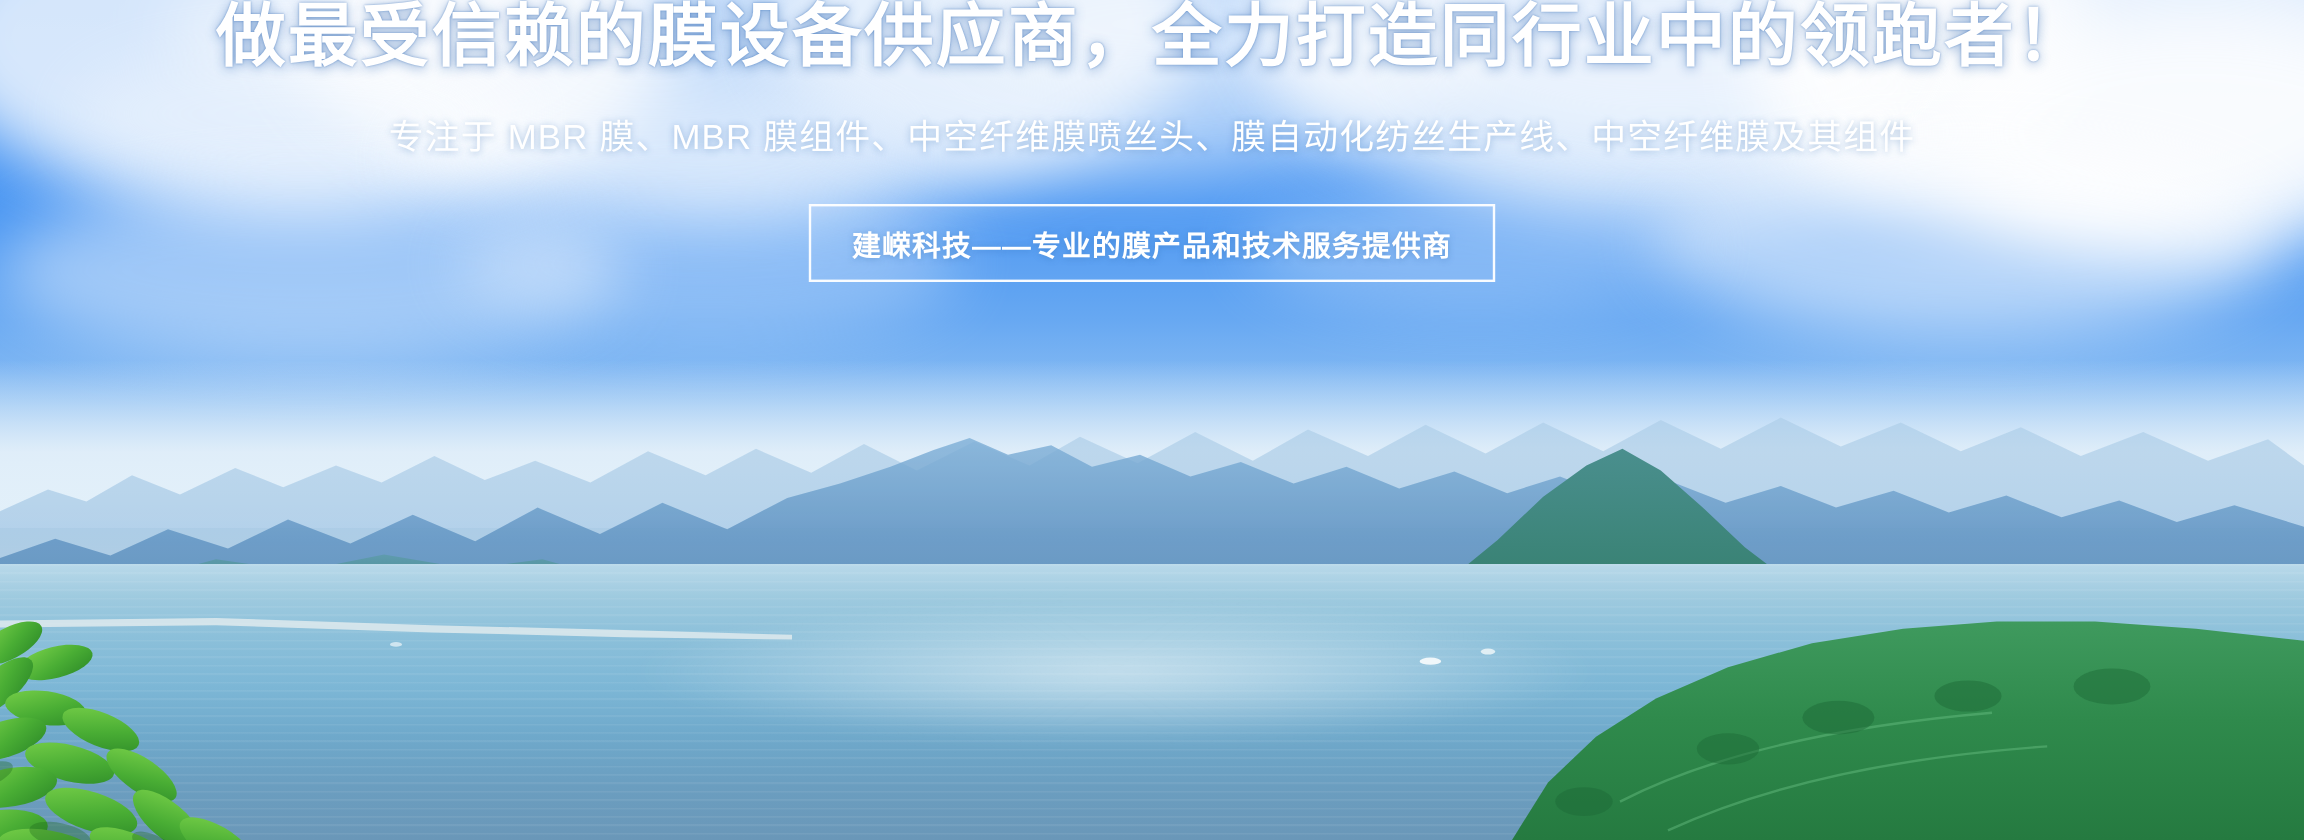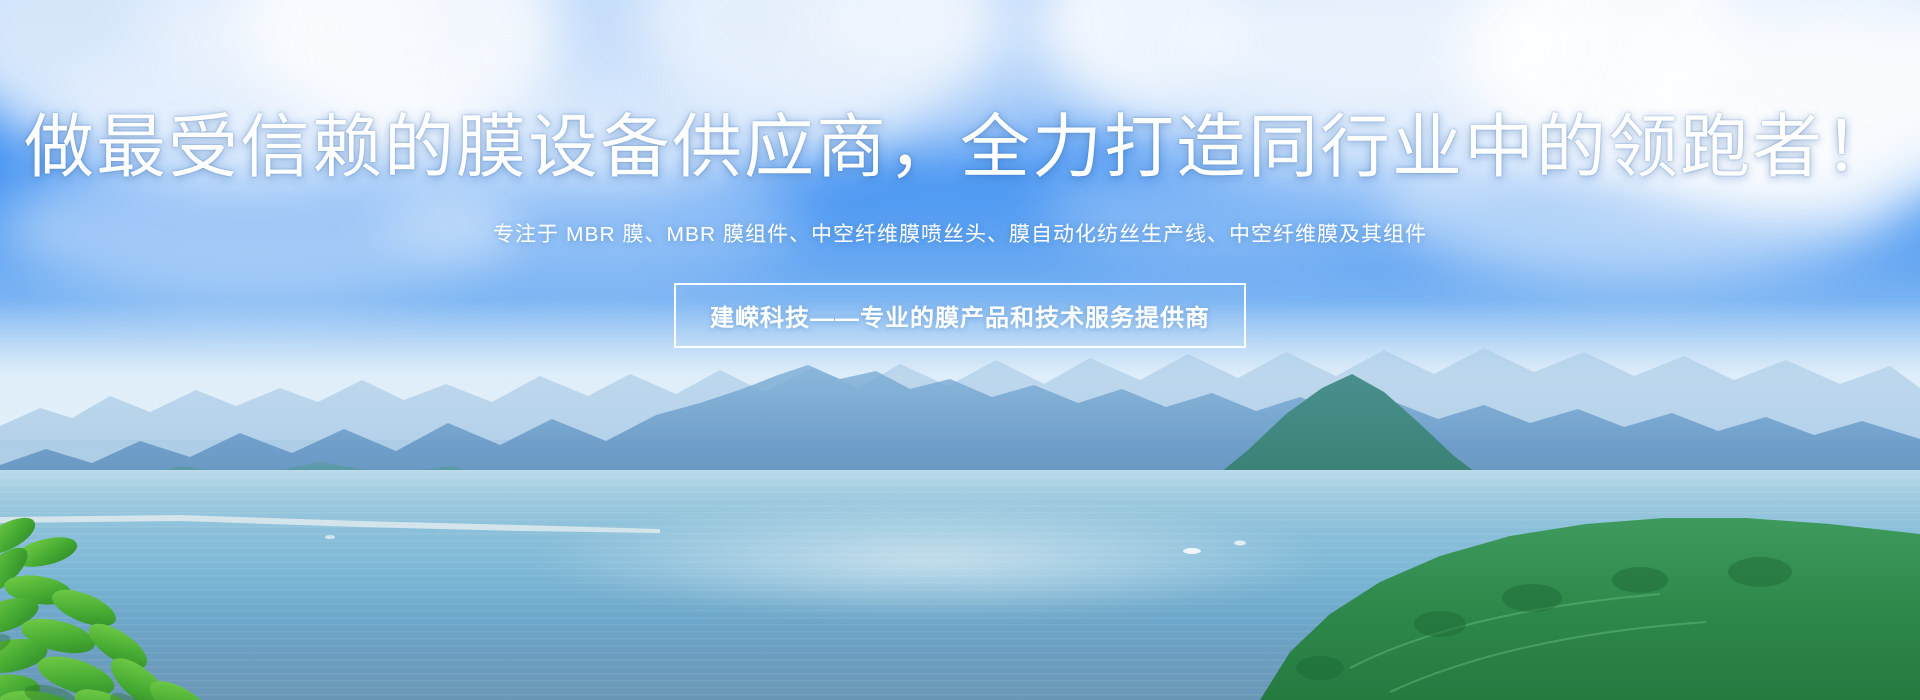--- a/index.html
+++ b/index.html
@@ -97,33 +97,32 @@
   }
 
   
   .copy {
     position:absolute; left:0; right:0; top:0;
     text-align:center;
     z-index:30;
   }
 
   .headline {
-    margin-top:110px;
-    font-size:70px;
+    font-size:58px;
     line-height:1.08;
-    font-weight:normal;
+    font-weight:bold;
     color:#ffffff;
     letter-spacing:2px;
     text-shadow:0 2px 10px rgba(30,90,170,.45), 0 0 2px rgba(40,100,180,.6);
     white-space:nowrap;
   }
 
   .subline {
     margin-top:34px;
-    font-size:21px;
+    font-size:29px;
     line-height:1.3;
     color:#ffffff;
     letter-spacing:1px;
     text-shadow:0 1px 6px rgba(40,100,170,.40);
     white-space:nowrap;
   }
 
   .tagwrap { margin-top:36px;font-weight:bold; }
   .tagbox {
     display:inline-block;

